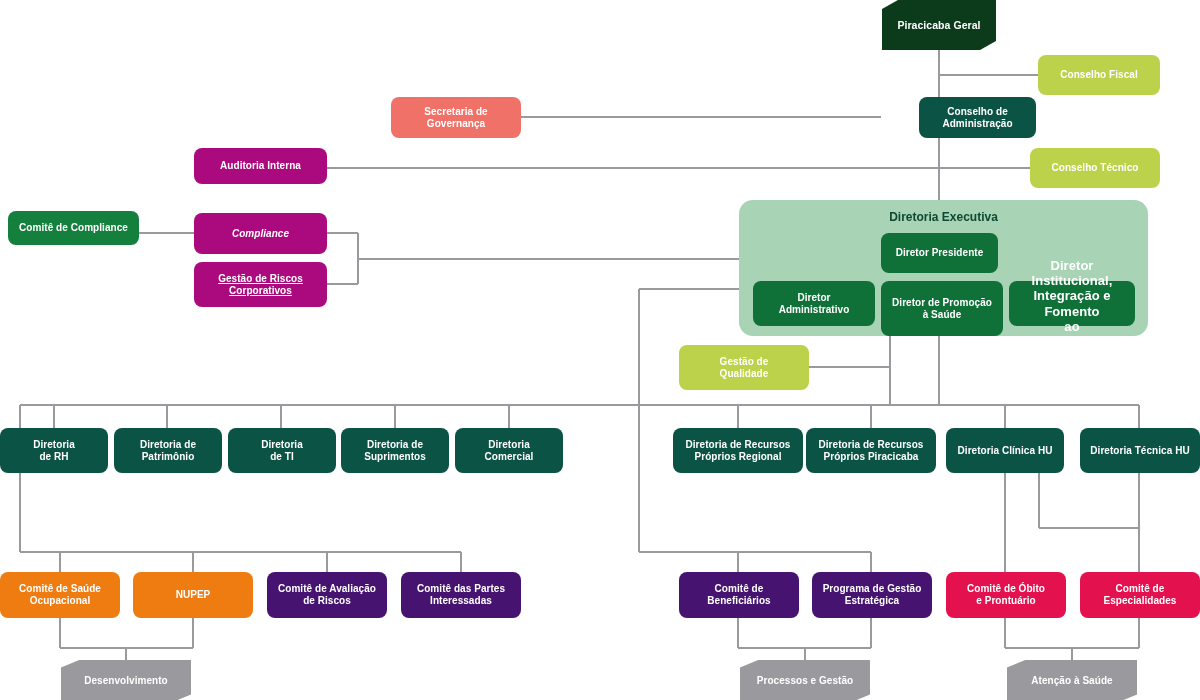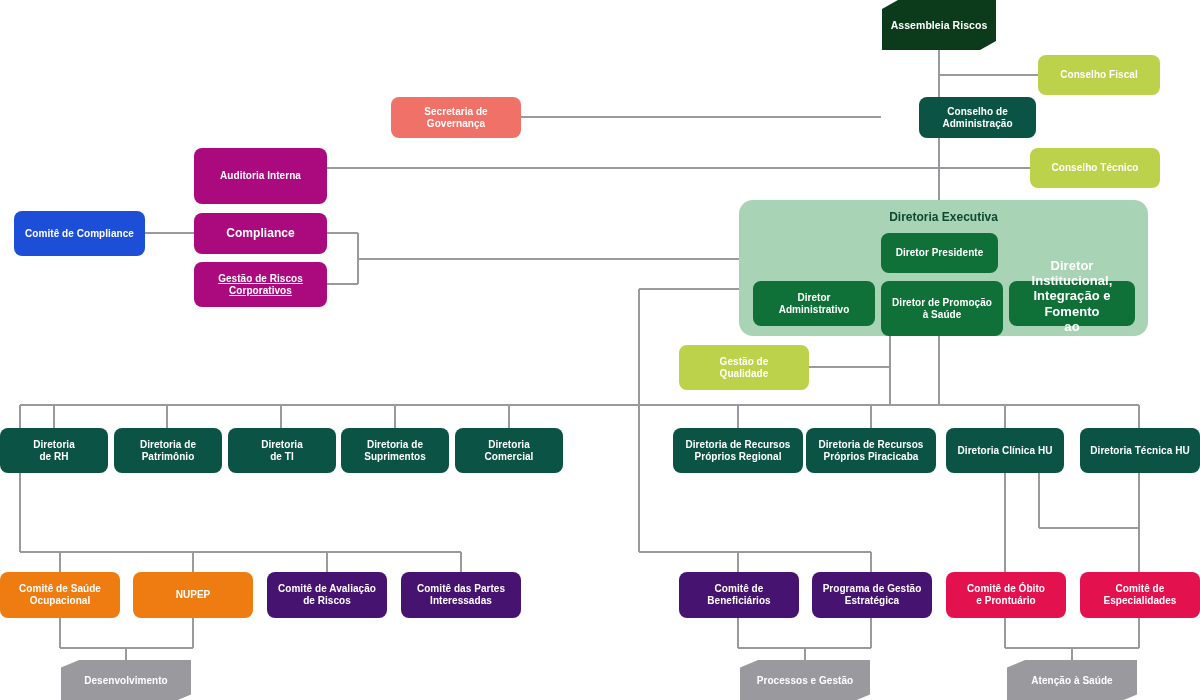--- a/index.html
+++ b/index.html
@@ -151,50 +151,50 @@
       <line x1="1005" y1="618" x2="1005" y2="648"></line>
       <line x1="1139" y1="618" x2="1139" y2="648"></line>
       <line x1="1005" y1="648" x2="1139" y2="648"></line>
       <line x1="1072" y1="648" x2="1072" y2="660"></line>
     </g>
   </svg>
 
   <div id="node-layer">
 
     <div class="node shape-chamfer" style="left:882px; top:0px; width:114px; height:50px; background:#0c3b1c; font-size:10.5px;">
-      <span class="label">Assembleia Riscos</span>
+      <span class="label">Piracicaba Geral</span>
     </div>
 
     <div class="node" style="left:1038px; top:55px; width:122px; height:40px; background:#bcd24a; font-size:10px;">
       <span class="label">Conselho Fiscal</span>
     </div>
 
     <div class="node" style="left:881px; top:97px; width:117px; height:41px; background:#0b5345; font-size:10px;margin-left:38px;">
       <span class="label">Conselho de
 Administração</span>
     </div>
 
     <div class="node" style="left:1030px; top:148px; width:130px; height:40px; background:#bcd24a; font-size:10px;">
       <span class="label">Conselho Técnico</span>
     </div>
 
     <div class="node" style="left:391px; top:97px; width:130px; height:41px; background:#ef7168; font-size:10px;">
       <span class="label">Secretaria de
 Governança</span>
     </div>
 
-    <div class="node" style="left:194px; top:148px; width:133px; height:56px; background:#ab0a7e; font-size:10px;">
+    <div class="node" style="left:194px; top:148px; width:133px; height:36px; background:#ab0a7e; font-size:10px;">
       <span class="label">Auditoria Interna</span>
     </div>
 
-    <div class="node" style="left:14px; top:211px; width:131px; height:45px; background:#1d4ed8; font-size:10px;">
+    <div class="node" style="left:8px; top:211px; width:131px; height:34px; background:#15803d; font-size:10px;">
       <span class="label">Comitê de Compliance</span>
     </div>
 
-    <div class="node" style="left:194px; top:213px; width:133px; height:41px; background:#ab0a7e; font-size:12px;">
+    <div class="node" style="left:194px; top:213px; width:133px; height:41px; background:#ab0a7e; font-size:10px;font-style:italic;">
       <span class="label">Compliance</span>
     </div>
 
     <div class="node" style="left:194px; top:262px; width:133px; height:45px; background:#ab0a7e; font-size:10px;text-decoration:underline;">
       <span class="label">Gestão de Riscos
 Corporativos</span>
     </div>
 
     <div class="group-box" style="left:739px; top:200px; width:409px; height:136px; background:#a8d3b5;">
       <div class="group-title" style="top:10px; font-size:12px;">Diretoria Executiva</div>

